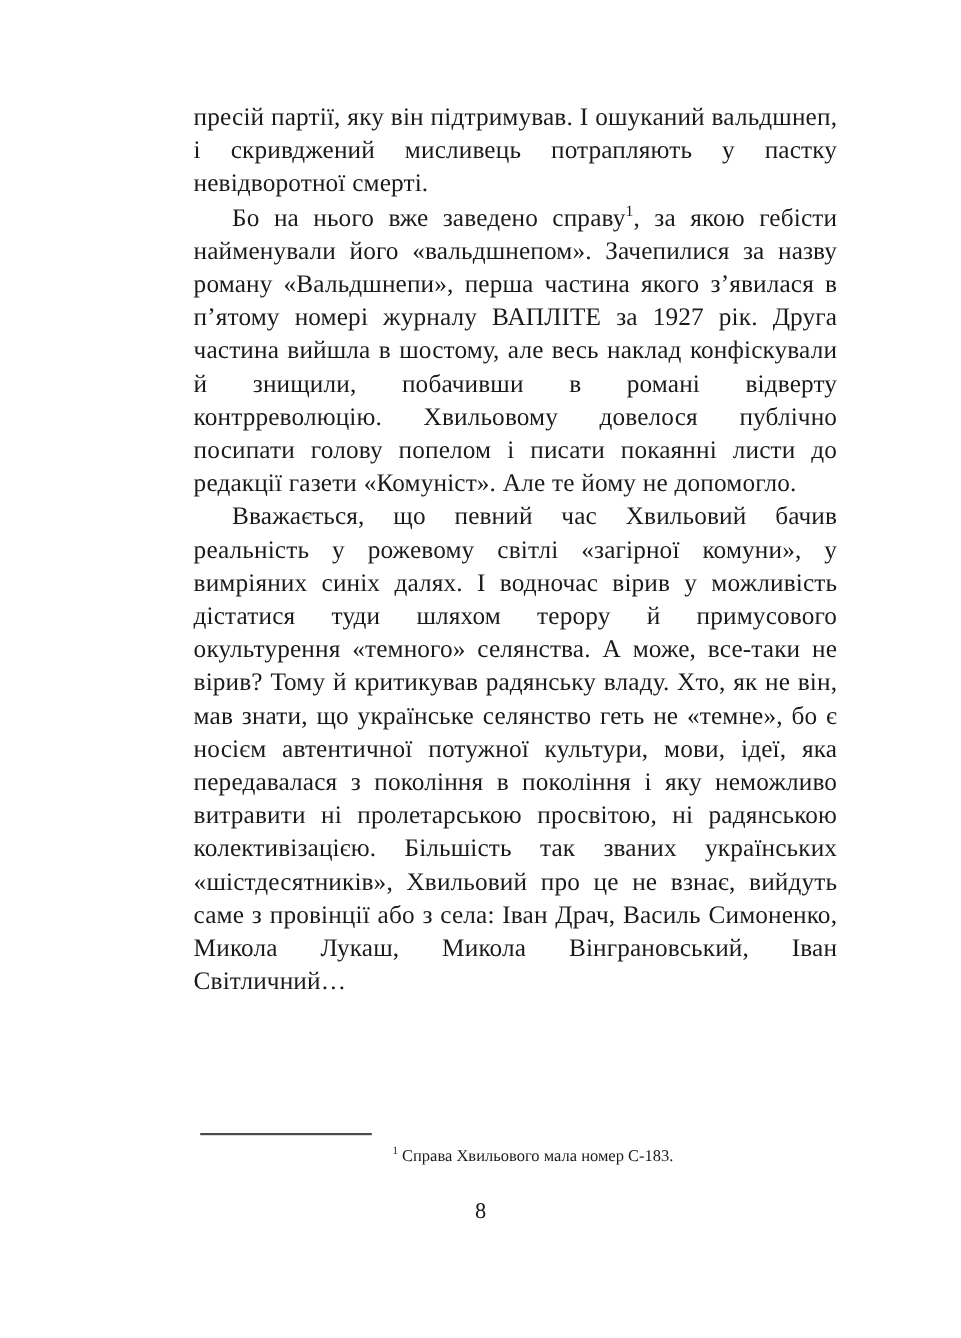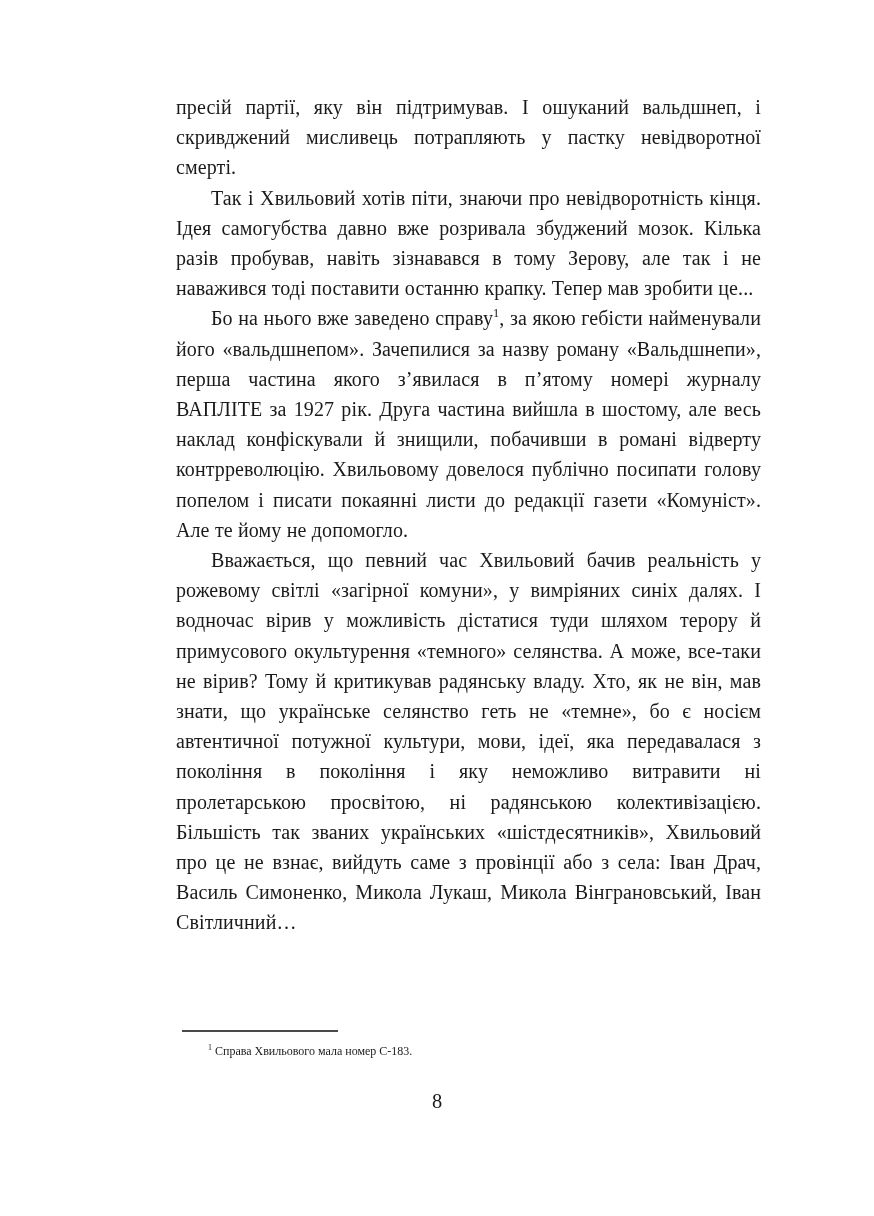--- a/index.html
+++ b/index.html
@@ -26,21 +26,21 @@
 
   .text-column {
     position: absolute;
     left: 176px;
     top: 92px;
     width: 585px;
   }
 
   .para {
     margin: 0;
-    font-size: 20px;
+    font-size: 23px;
     line-height: 30.2px;
     text-align: justify;
     text-justify: inter-word;
     text-indent: 35px;
     hyphens: manual;
     -webkit-hyphens: manual;
     letter-spacing: 0.005em;
     word-spacing: 0.01em;
   }
 
@@ -63,25 +63,25 @@
 
   .footnote-rule {
     width: 156px;
     height: 2px;
     background: #4a4a4a;
     margin: 0 0 8px 6px;
   }
 
   .footnote-text {
     margin: 0;
-    font-size: 12px;
+    font-size: 15px;
     line-height: 22px;
     text-indent: 32px;
     color: #1a1a1a;
-    text-align: left;
+    text-align: center;
   }
 
   .footnote-text .fn-marker {
     font-size: 0.66em;
     vertical-align: super;
     line-height: 0;
   }
 
   .page-number {
     position: absolute;
@@ -97,21 +97,20 @@
 </head>
 <body>
 
 <div class="page">
 
   <div class="text-column">
 
     <p class="para no-indent">пресій партії, яку він підтримував. І ошуканий вальдшнеп, і скривджений мисливець потрапляють у пастку невідворотної смерті.</p>
 
 
-    <p class="para">Так і Хвильовий хотів піти, знаючи про невідворотність кінця. Ідея самогубства давно вже розривала збуджений мозок. Кілька разів пробував, навіть зізнавався в тому Зерову, але так і не наважився тоді поставити останню крапку. Тепер мав зробити це...</p>
 
     <p class="para"><span>Бо на нього вже заведено справу</span><span class="fn-ref">1</span><span>, за якою гебісти найменували його «вальдшнепом». Зачепилися за назву роману «Вальдшнепи», перша частина якого з’явилася в п’ятому номері журналу ВАПЛІТЕ за 1927 рік. Друга частина вийшла в шостому, але весь наклад конфіскували й знищили, побачивши в романі відверту контрреволюцію. Хвильовому довелося публічно посипати голову попелом і писати покаянні листи до редакції газети «Комуніст». Але те йому не допомогло.</span></p>
 
     <p class="para">Вважається, що певний час Хвильовий бачив реальність у рожевому світлі «загірної комуни», у вимріяних синіх далях. І водночас вірив у можливість дістатися туди шляхом терору й примусового окультурення «темного» селянства. А може, все-таки не вірив? Тому й критикував радянську владу. Хто, як не він, мав знати, що українське селянство геть не «темне», бо є носієм автентичної потужної культури, мови, ідеї, яка передавалася з покоління в покоління і яку неможливо витравити ні пролетарською просвітою, ні радянською колективізацією. Більшість так званих українських «шістдесятників», Хвильовий про це не взнає, вийдуть саме з провінції або з села: Іван Драч, Василь Симоненко, Микола Лукаш, Микола Вінграновський, Іван Світличний…</p>
 
   </div>
 
   <div class="footnote-block">
     <div class="footnote-rule"></div>
     <p class="footnote-text"><span class="fn-marker">1</span> <span>Справа Хвильового мала номер С-183.</span></p>

